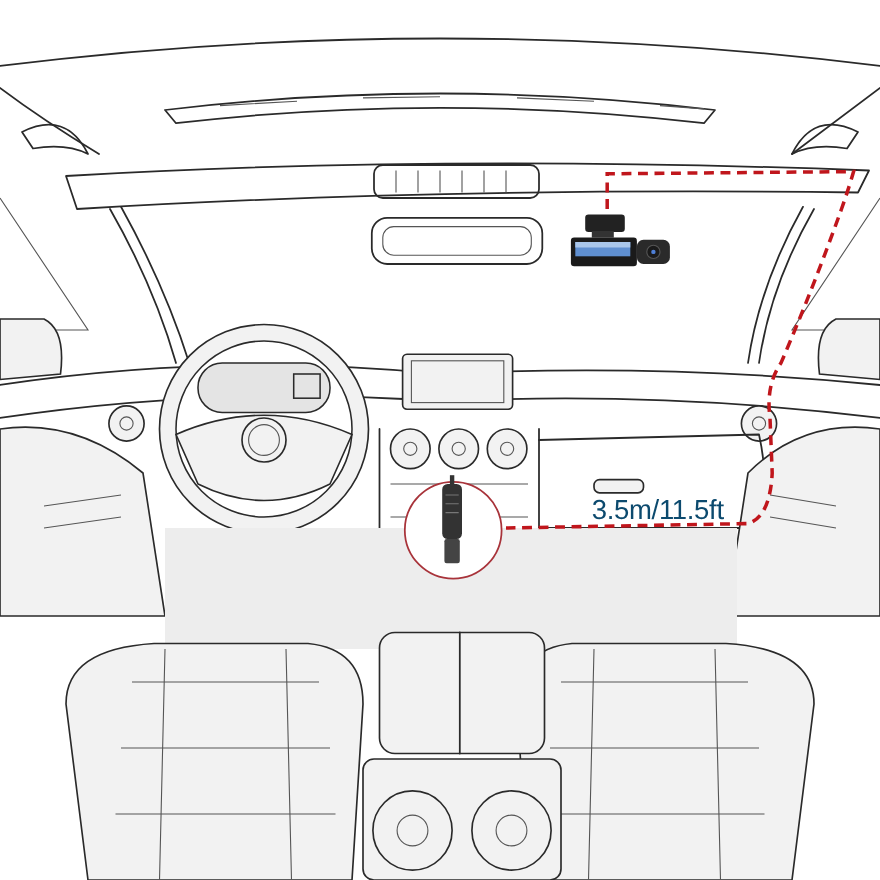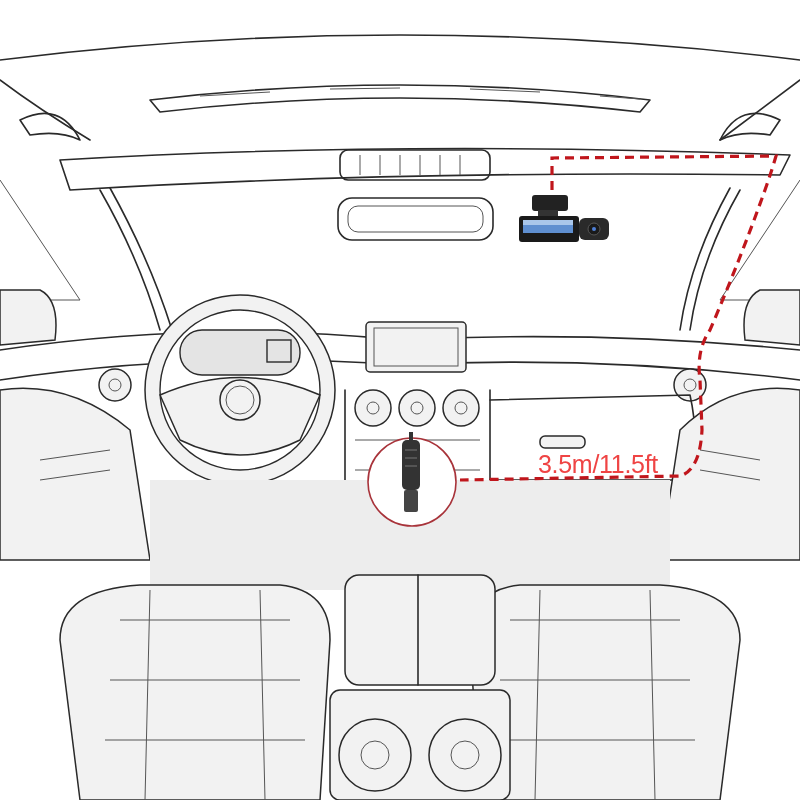--- a/index.html
+++ b/index.html
@@ -3,21 +3,21 @@
 <meta charset="utf-8">
 <style>
   html,body{margin:0;padding:0;background:#ffffff;}
   body{width:800px;height:800px;overflow:hidden;position:relative;font-family:"Liberation Sans",sans-serif;}
   #scene{position:absolute;left:0;top:0;width:800px;height:800px;}
   .ln{fill:none;stroke:#2a2a2a;stroke-width:1.6;stroke-linejoin:round;stroke-linecap:round;}
   .lt{fill:none;stroke:#555;stroke-width:1;}
   .fl{fill:#f2f2f2;stroke:#2a2a2a;stroke-width:1.5;}
   .fg{fill:#e4e4e4;stroke:#2a2a2a;stroke-width:1.4;}
   .wire{fill:none;stroke:#c0161c;stroke-width:3.2;stroke-dasharray:9 6;}
-  .label{position:absolute;left:538px;top:450px;font-size:25px;color:#ef4444;letter-spacing:-0.3px;}
+  .label{position:absolute;left:538px;top:450px;font-size:25px;color:#0c4a6e;letter-spacing:-0.3px;}
 </style>
 </head>
 <body>
 
 <svg id="scene" viewBox="0 0 800 800" xmlns="http://www.w3.org/2000/svg">
 
   <g>
     <path class="ln" d="M150 100 Q400 70 650 100 L640 112 Q400 84 160 112 Z"></path>
     <path class="lt" d="M200 96 L270 92 M330 89 L400 88 M470 89 L540 92 M600 96 L640 99"></path>
   </g>

